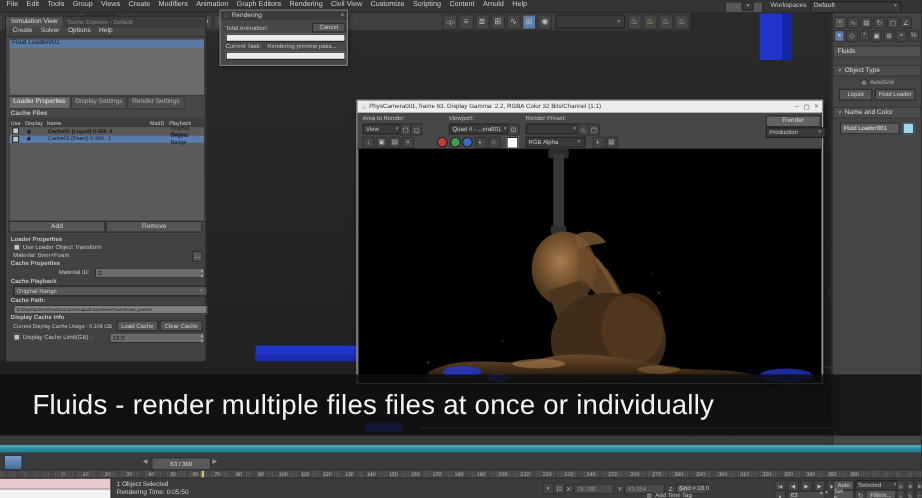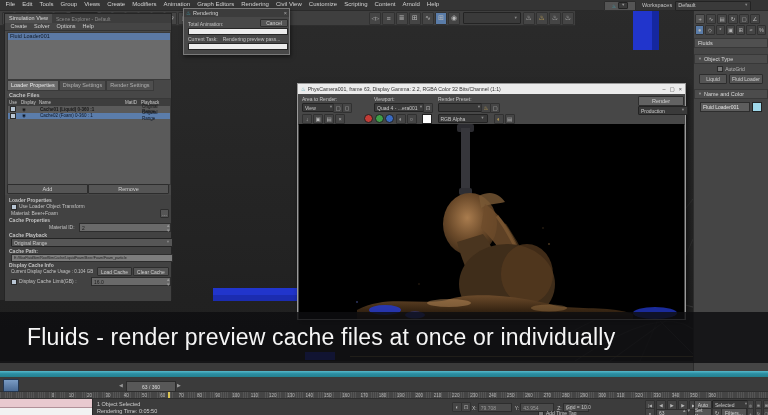--- a/index.html
+++ b/index.html
@@ -375,21 +375,21 @@
         <span style="color:#999;margin-right:2px;font-size:4px;">▼</span>
         <span>Name and Color</span>
       </div>
     <div class="row" style="justify-content:center;gap:2px;margin-top:3px;">
       <div class="fld f5" style="width:44px;height:8px;background:#5d5d5d;color:#e4e4e4;">Fluid Loader001</div>
       <span style="width:8px;height:8px;background:#9fd8ea;border:1px solid #222;display:inline-block;"></span>
     </div>
   </div>
 
   <div class="abs" style="left:0;top:312px;width:768px;height:51px;background:rgba(14,14,16,0.82);z-index:30;">
-    <div style="padding-left:27px;line-height:51px;font-size:23px;color:#f5f5f5;font-weight:500;letter-spacing:0.2px;white-space:nowrap;">Fluids - render preview cache files at once or individually</div>
+    <div style="padding-left:27px;line-height:51px;font-size:23px;color:#f5f5f5;font-weight:500;letter-spacing:0.2px;white-space:nowrap;">Fluids - render multiple files files at once or individually</div>
   </div>
 
   <div class="abs" style="left:0;top:371px;width:768px;height:6px;background:linear-gradient(#58b9cb,#2b8ea2 45%,#23808f);z-index:20;"></div>
   <div class="abs" style="left:0;top:377px;width:768px;height:14px;background:#3b3b3b;"></div>
   <div class="abs" style="left:3px;top:379px;width:14px;height:11px;background:linear-gradient(#7a9cc4,#4a6a94);border:1px solid #23364f;border-radius:1px;z-index:21;"></div>
   <span class="abs f5" style="left:119px;top:382px;color:#999;z-index:21;">◀</span>
   <div class="abs f5" style="left:126px;top:381px;width:48px;height:9px;background:#585858;border:1px solid #2c2c2c;color:#ddd;display:flex;align-items:center;justify-content:center;z-index:21;">63 / 360</div>
   <span class="abs f5" style="left:177px;top:382px;color:#999;z-index:21;">▶</span>
 
   <div class="abs" id="tb-labels" style="left:0;top:391px;width:768px;height:7px;background:#454545;border-top:1px solid #303030;background-image:repeating-linear-gradient(90deg,#555 0,#555 0.6px,transparent 0.6px,transparent 1.83px);z-index:20;">

